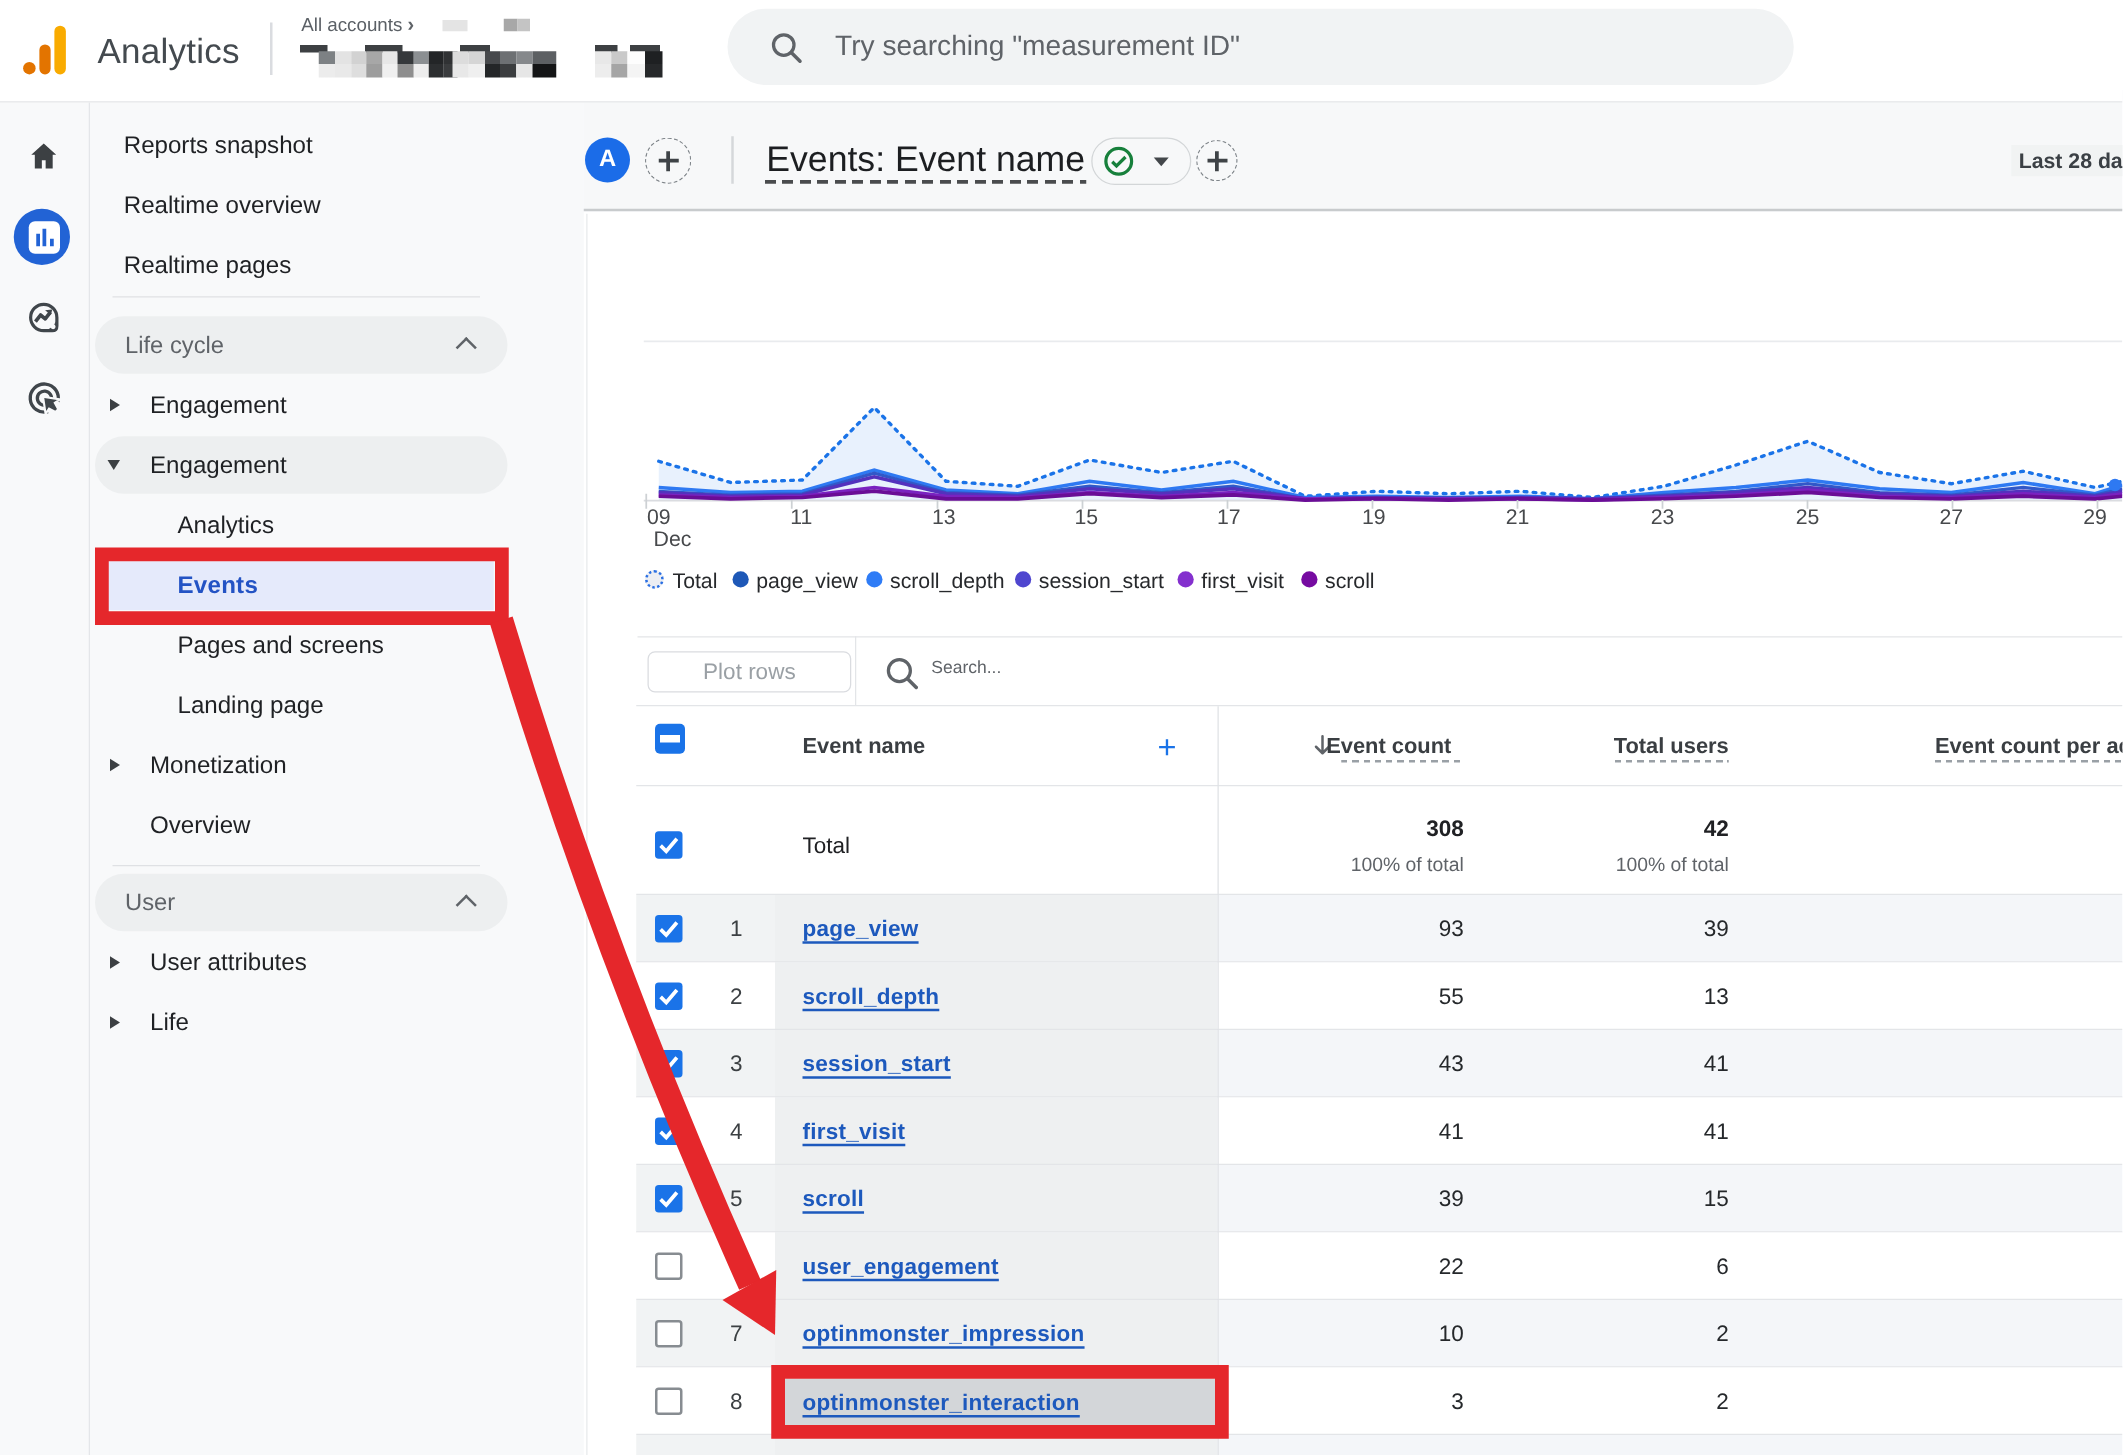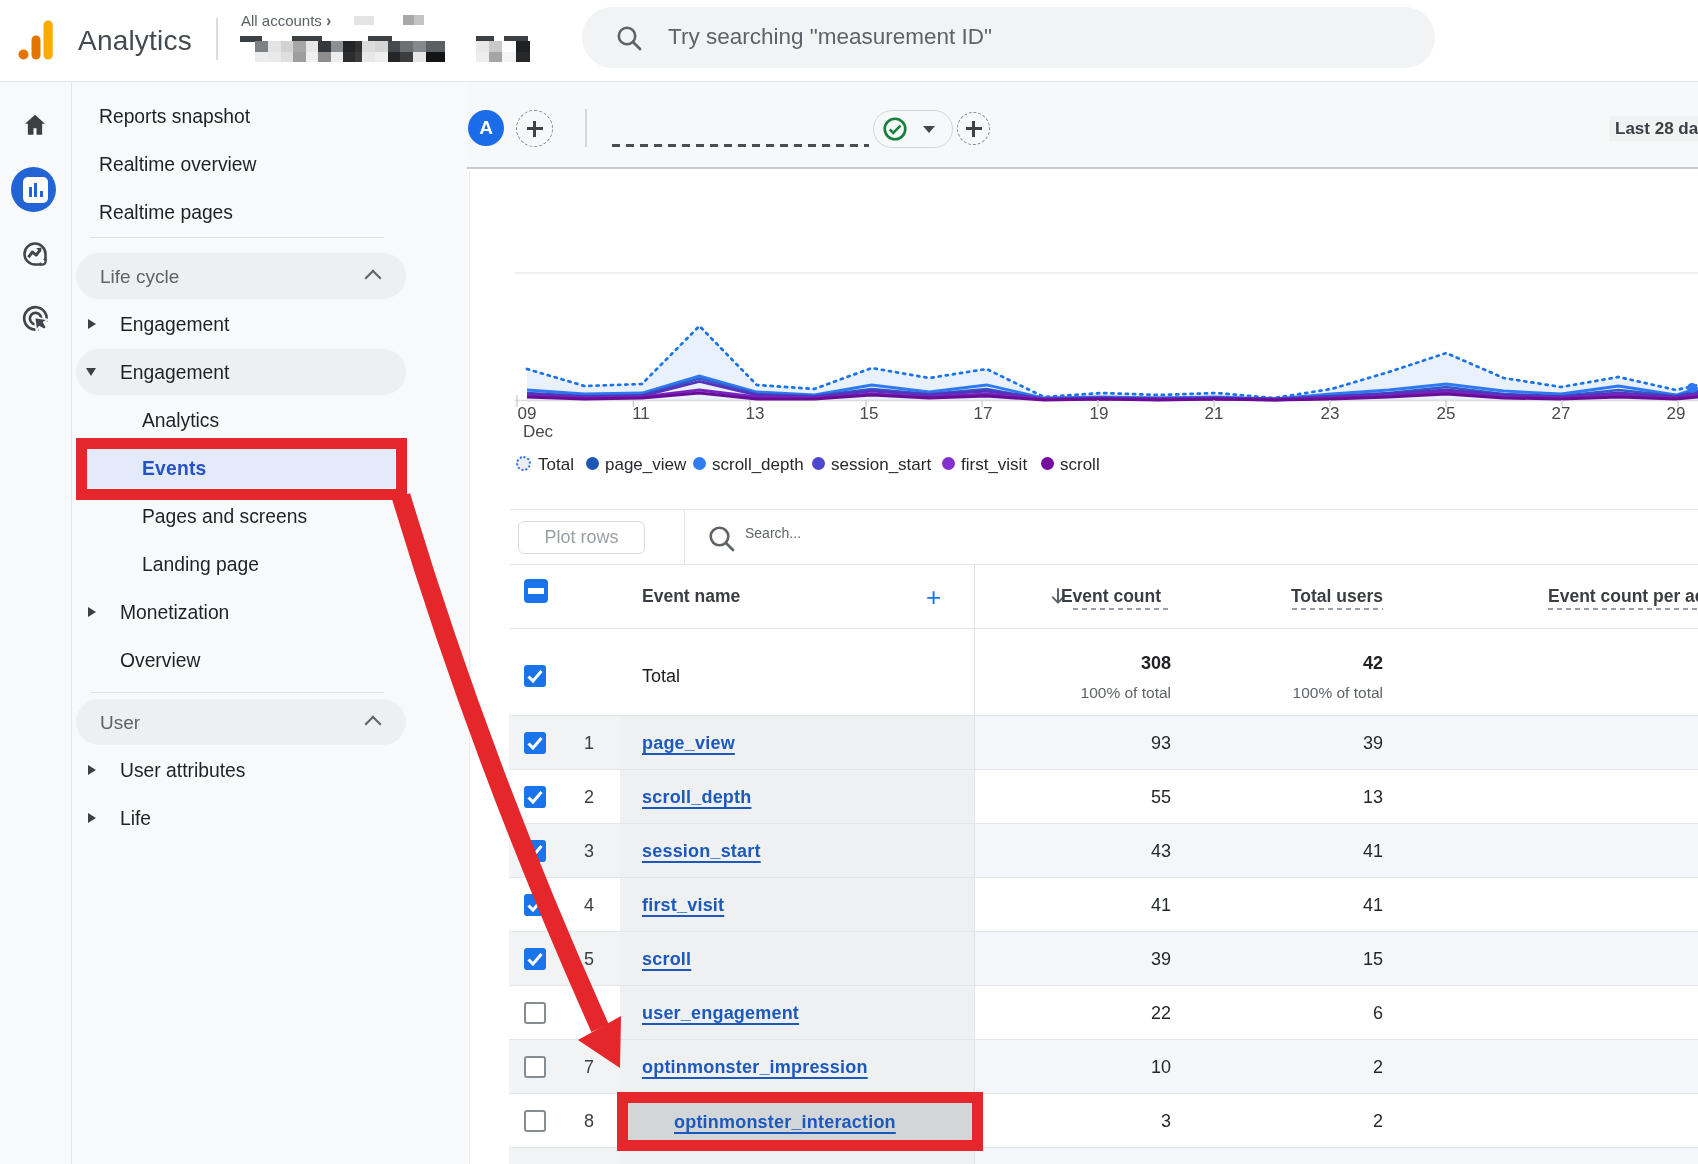--- a/index.html
+++ b/index.html
@@ -39,21 +39,21 @@
   .title-dash { position:absolute; left:612px; top:143.5px; width:257px; height:3.6px; background:repeating-linear-gradient(90deg,#4a4c4e 0 8.5px,transparent 8.5px 14px); }
   .okpill { position:absolute; left:873px; top:110px; width:80px; height:38px; border:1.3px solid #d3d6d8; border-radius:19px; background:#f7f8f9; }
   .last28 { position:absolute; left:1609px; top:116px; width:95px; height:25px; background:#f1f3f3; font-size:17px; font-weight:bold; color:#3b4045; line-height:25px; padding-left:6px; white-space:nowrap; overflow:hidden; }
 
   
   .legend { position:absolute; top:455px; height:18px; font-size:17px; color:#27292c; }
   .ldot { position:absolute; top:2px; width:13px; height:13px; border-radius:50%; }
 
   
   .hline { position:absolute; background:#e3e5e8; height:1px; }
-  .plotrows { position:absolute; left:518px; top:521px; width:127px; height:33px; border:1px solid #dadce0; border-radius:6px; color:#9aa0a5; font-size:18px; text-align:center; line-height:31px; background:#fff; }
+  .plotrows { position:absolute; left:518px; top:521px; width:163px; height:33px; border:1px solid #dadce0; border-radius:6px; color:#9aa0a5; font-size:18px; text-align:center; line-height:31px; background:#fff; }
   .toolbar-div { position:absolute; left:684px; top:509px; width:1px; height:55px; background:#e3e5e8; }
   .searchlite { position:absolute; left:745px; top:525px; font-size:14px; color:#5f6368; }
 
   
   .coldiv { position:absolute; left:974px; top:565px; width:1px; height:599px; background:#e0e2e5; }
   .th { position:absolute; font-size:17.5px; font-weight:bold; color:#3a3e42; }
   .th-dash { position:absolute; height:2px; background:repeating-linear-gradient(90deg,#9aa0a6 0 5px,transparent 5px 9px); }
   .row { position:absolute; left:509px; width:1189px; height:54px; }
   .cell-num { position:absolute; font-size:18px; color:#3c4043; text-align:right; }
   .evlink { position:absolute; font-size:18px; font-weight:bold; color:#1d59bd; text-decoration:underline; text-decoration-thickness:2px; text-underline-offset:4px; letter-spacing:0.2px; }
@@ -124,20 +124,21 @@
   </div>
   <div id="content"></div>
   <div id="cheader"></div>
   <div class="abs" style="left:469px;top:171px;width:1px;height:993px;background:#e8eaec"></div>
   <div class="avatarA">A</div>
   <div class="dashplus" style="left:516px;top:110px;width:37px;height:37px">
       <i class="ph"></i>
       <i class="pv"></i>
     </div>
   <div class="hdr-divider"></div>
+  <div class="rep-title">Events: Event name</div>
   <div class="title-dash"></div>
   <div class="okpill">
     <svg class="abs" style="left:9px;top:6px" width="24" height="24" viewBox="0 0 24 24">
       <circle cx="12" cy="12" r="10.3" fill="none" stroke="#17803c" stroke-width="2.6"></circle>
       <path fill="none" stroke="#17803c" stroke-width="2.6" d="M6.8 12.4l3.4 3.4L17.4 8.6"></path>
     </svg>
     <div class="abs" style="left:49px;top:15px;width:0;height:0;border-top:7px solid #43474b;border-left:6.5px solid transparent;border-right:6.5px solid transparent"></div>
   </div>
   <div class="dashplus" style="left:957px;top:112px">
       <i class="ph"></i>
@@ -403,15 +404,15 @@
       </div>
     </div>
   <div class="coldiv"></div>
 
   <div class="redbox" style="left:76px;top:438px;width:331px;height:62px"></div>
   <svg class="abs" style="left:0;top:0;pointer-events:none" width="1698" height="1164" viewBox="0 0 1698 1164">
     <path d="M401,496 Q480,760 600,1028" fill="none" stroke="#e5272b" stroke-width="19"></path>
     <polygon points="620,1068 578,1040 621,1016" fill="#e5272b"></polygon>
   </svg>
   <div class="abs" style="left:628px;top:1103px;width:344px;height:37px;background:#d3d6d9"></div>
-  <div class="evlink" style="left:674px;top:1112px">optinmonster_interaction</div>
+  <div class="evlink" style="left:642px;top:1112px">optinmonster_interaction</div>
   <div class="redbox" style="left:617px;top:1092px;width:366px;height:59px"></div>
 </div>
 
 </body></html>

